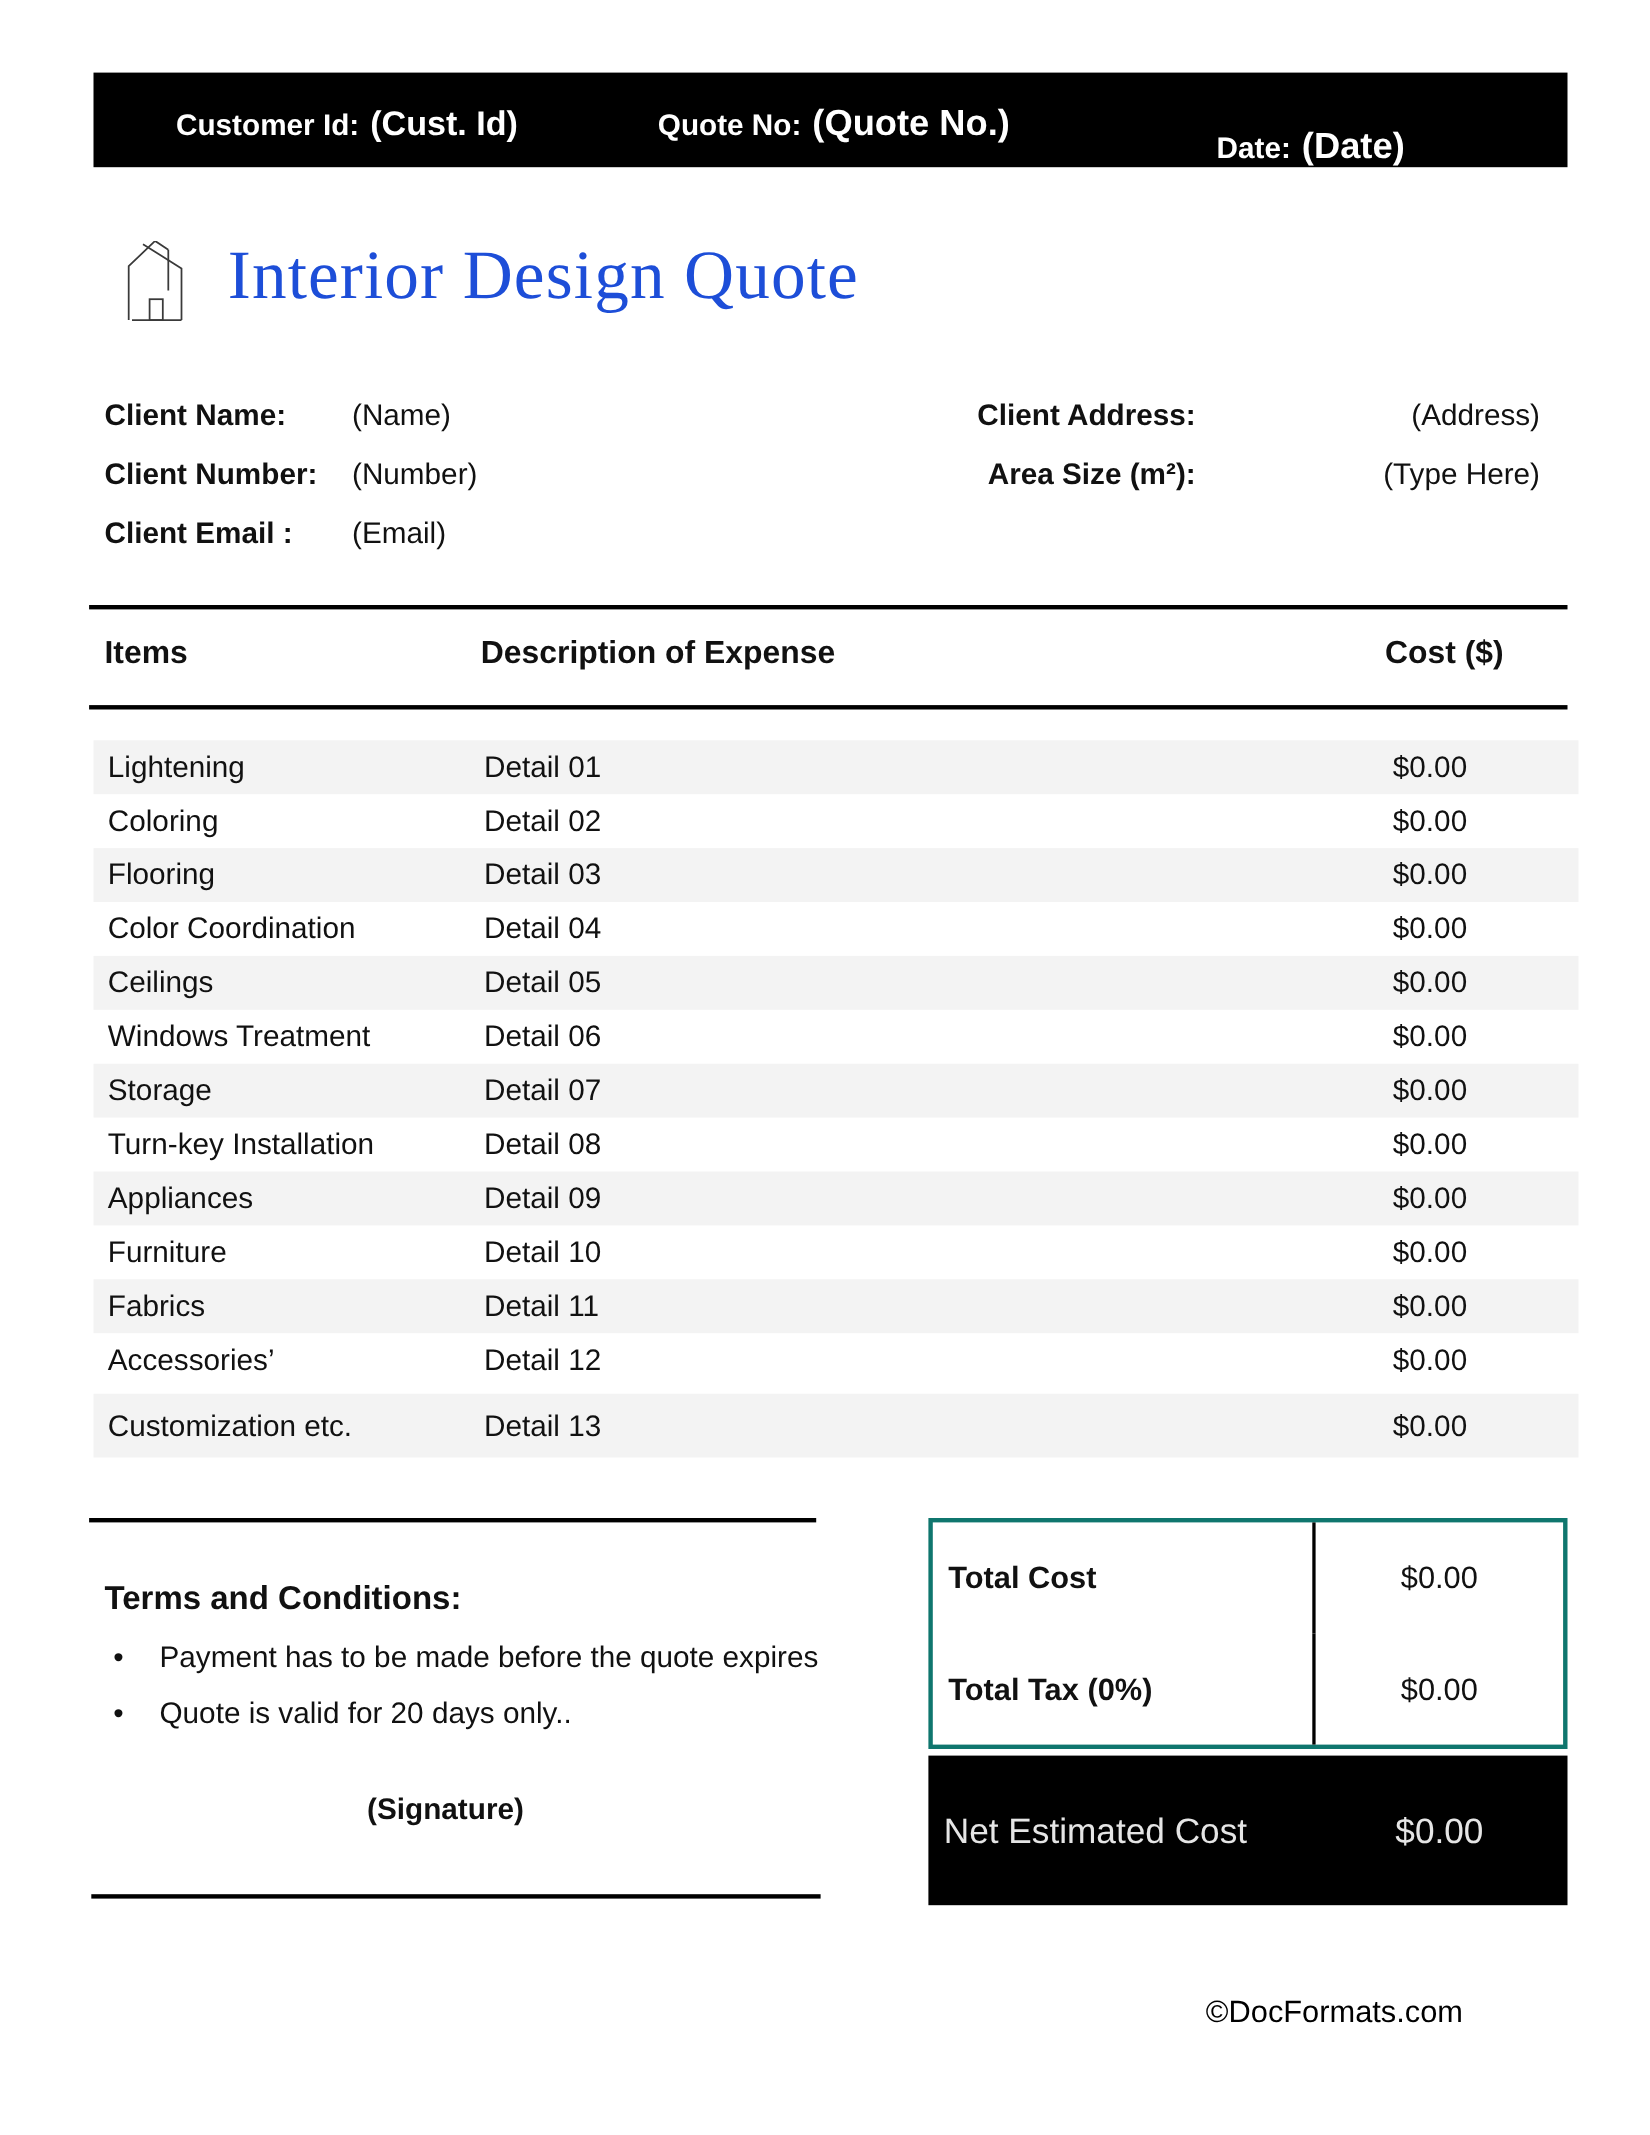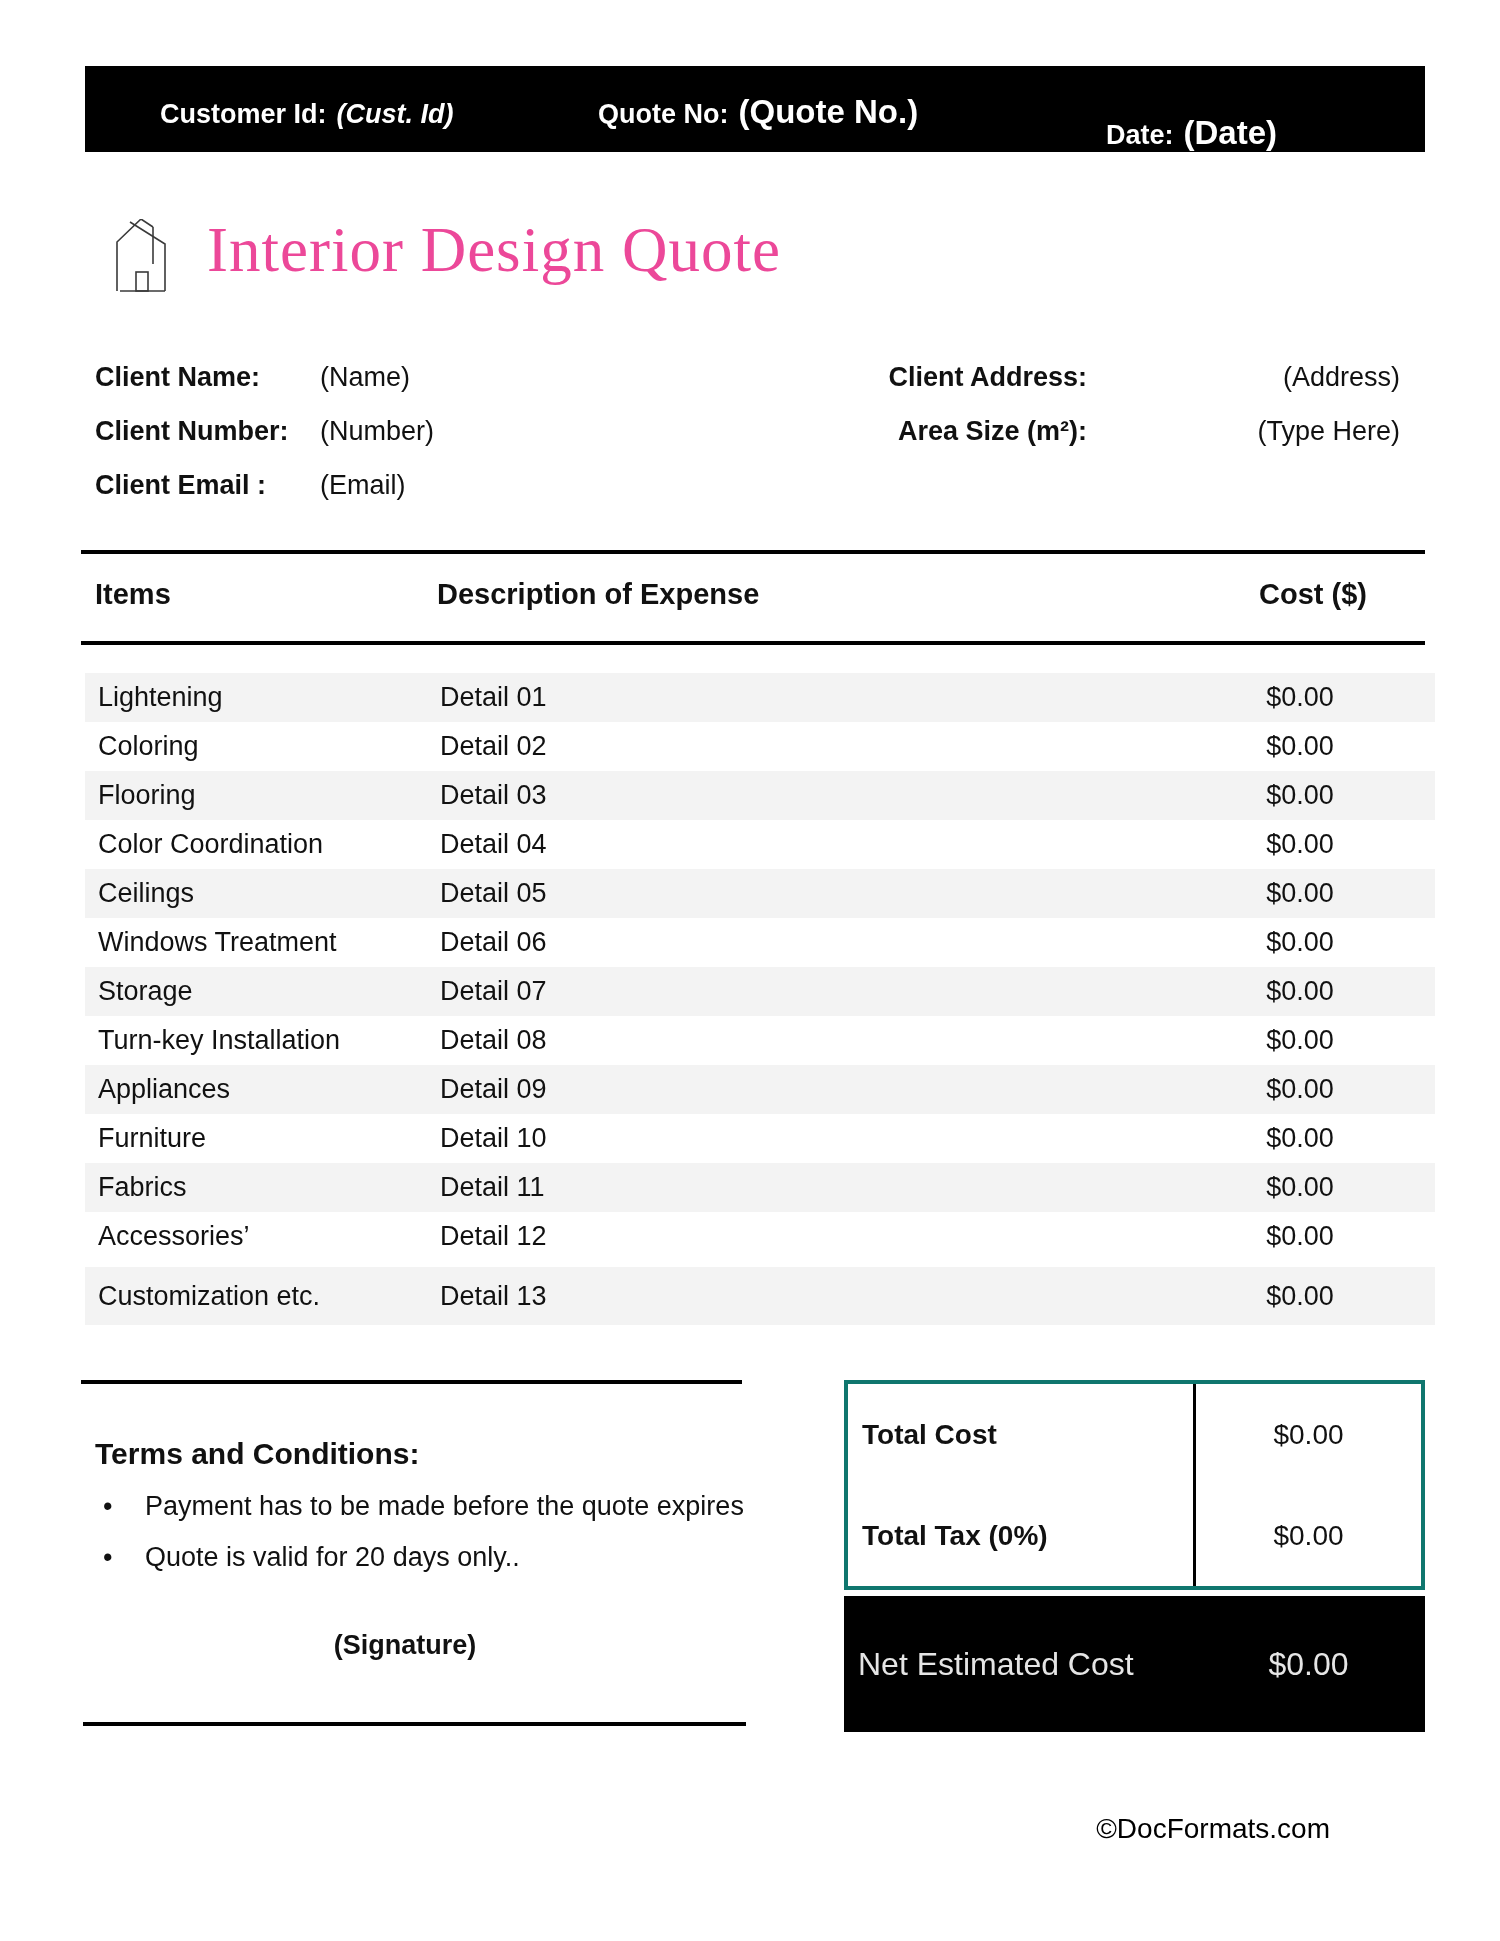--- a/index.html
+++ b/index.html
@@ -9,31 +9,31 @@
     background:#fff;
     font-family:"Liberation Sans", sans-serif;
     color:#111;
     overflow:hidden;
   }
   
   .bar{position:absolute;left:85px;top:66px;width:1340px;height:86px;background:#000;color:#fff;}
   .bar-group{position:absolute;top:0;bottom:0;display:flex;align-items:center;}
   .bar-inner{display:flex;align-items:baseline;gap:10px;white-space:nowrap;}
   .bar-label{font-size:27px;font-weight:700;margin-top:11px;}
-  .bar-value-sm{font-size:27px;font-weight:700;font-style:italic;}
+  .bar-value-sm{font-size:31px;font-weight:700;}
   .bar-value-lg{font-size:33px;font-weight:700;}
   .bg-customer{left:75px;}
   .bg-quote{left:513px;}
   .bg-date{left:1021px;align-items:flex-end;}
   
   .logo{position:absolute;left:115px;top:219px;width:58px;height:76px;}
   .page-title{
     position:absolute;left:207px;top:214px;
     font-family:"Liberation Serif", serif;
-    font-size:63px;font-weight:400;color:#ec4899;letter-spacing:1px;white-space:nowrap;text-align:right;
+    font-size:63px;font-weight:400;color:#1d4ed8;letter-spacing:1px;white-space:nowrap;text-align:right;
   }
   
   .ci-left{position:absolute;left:95px;white-space:nowrap;font-size:27px;}
   .ci-left .lbl{display:inline-block;width:225px;font-weight:700;}
   .ci-l1{top:362px;} .ci-l2{top:416px;} .ci-l3{top:470px;}
   .ci-right{position:absolute;left:700px;width:700px;height:40px;font-size:27px;}
   .ci-r1{top:362px;} .ci-r2{top:416px;}
   .ci-right .lbl{position:absolute;right:313px;font-weight:700;white-space:nowrap;}
   .ci-right .val{position:absolute;right:0;white-space:nowrap;}
   

